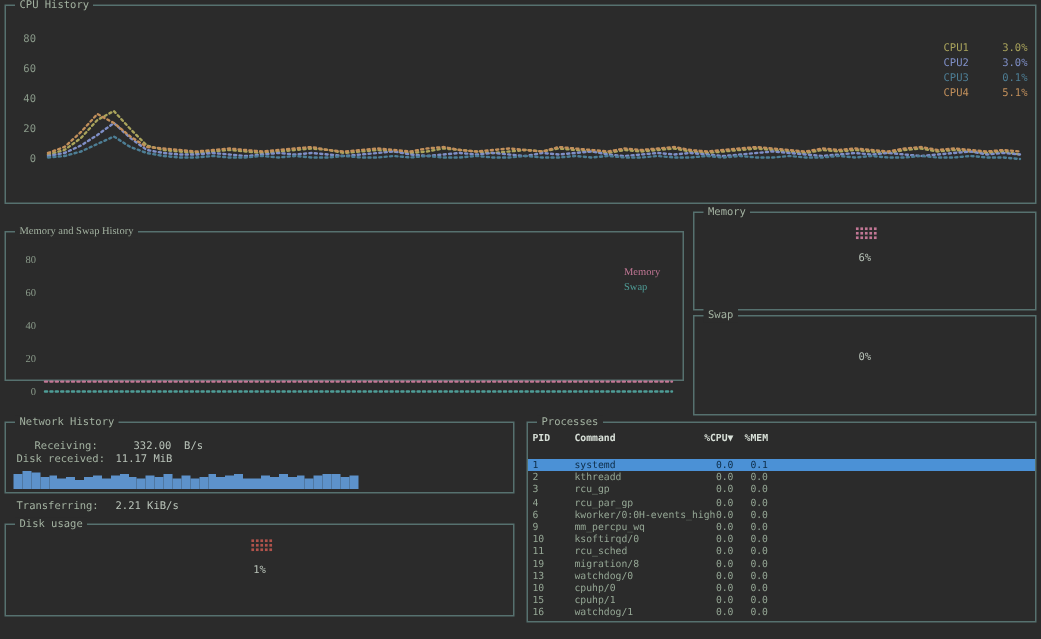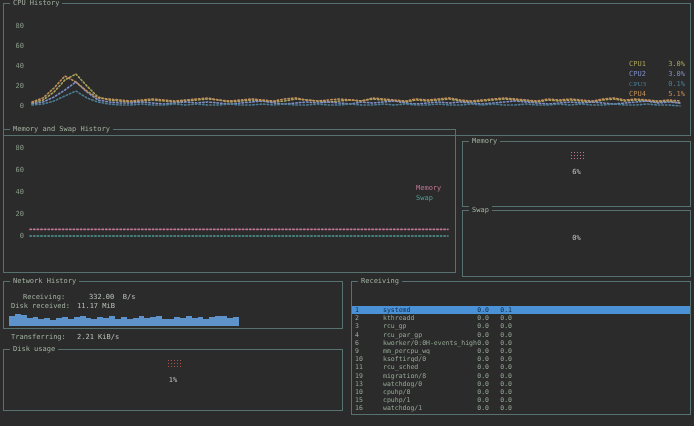--- a/index.html
+++ b/index.html
@@ -8,21 +8,21 @@
     background:#2b2b2b;
     font-family:"DejaVu Sans Mono", monospace;
     -webkit-font-smoothing:none;
   }
   .panel{position:absolute;border:1px solid #56716f;box-sizing:border-box;}
   .panel-title{
     position:absolute;top:-5px;left:6px;padding:0 3px;background:#2b2b2b;
     font-size:7px;line-height:9px;color:#a3b2a1;white-space:pre;
   }
   .tick{position:absolute;left:4px;width:16px;text-align:right;font-size:7px;line-height:8px;color:#8a9a8a;}
-  .legend{position:absolute;margin-top:32px;}
+  .legend{position:absolute;}
   .legend-row{display:flex;justify-content:space-between;height:10px;font-size:7px;line-height:10px;}
   .mini-legend-row{height:10px;font-size:7px;line-height:10px;}
   .chart-svg{position:absolute;}
   .dots{
     position:absolute;width:15px;height:9px;
     background-image:radial-gradient(circle, currentColor 0.9px, transparent 1px);
     background-size:3px 3px;
   }
   .gauge-value{position:absolute;width:100%;text-align:center;font-size:7px;color:#b9c3b9;}
   .net-line{position:absolute;left:7px;font-size:7px;line-height:8px;color:#a3b2a1;white-space:pre;}
@@ -62,31 +62,31 @@
   <div class="legend" id="cpu-legend" style="left:625px;top:23px;width:56px;">
       <div class="legend-row">
         <span style="color: rgb(170, 164, 92);">CPU1</span>
         <span style="color: rgb(170, 164, 92);">3.0%</span>
       </div>
       <div class="legend-row">
         <span style="color: rgb(127, 143, 199);">CPU2</span>
         <span style="color: rgb(127, 143, 199);">3.0%</span>
       </div>
       <div class="legend-row">
-        <span style="color: rgb(77, 126, 149); font-family: Liberation Serif, serif;">CPU3</span>
+        <span style="color: rgb(77, 126, 149);">CPU3</span>
         <span style="color: rgb(77, 126, 149);">0.1%</span>
       </div>
       <div class="legend-row">
         <span style="color: rgb(193, 143, 91);">CPU4</span>
         <span style="color: rgb(193, 143, 91);">5.1%</span>
       </div>
     </div>
 </div>
 
-<div class="panel" id="memswap-panel" style="left:3px;top:129px;width:453px;height:144px;">
+<div class="panel" id="memswap-panel" style="left:3px;top:154px;width:453px;height:100px;font-family:Liberation Serif, serif;">
   <span class="panel-title">Memory and Swap History</span>
   <div id="mem-ticks">
       <span class="tick" style="top: 14px;">80</span>
       <span class="tick" style="top: 36px;">60</span>
       <span class="tick" style="top: 58px;">40</span>
       <span class="tick" style="top: 80px;">20</span>
       <span class="tick" style="top: 102px;">0</span>
     </div>
   <svg class="chart-svg" id="mem-chart" style="left:24px;top:10px;" width="424" height="114" viewBox="0 0 424 114">
       <polyline points="2,89.4 420,89.4" fill="none" stroke="#c27795" stroke-width="1.6" stroke-dasharray="1.4 2.2" stroke-linecap="round"></polyline>
@@ -157,21 +157,27 @@
   <div class="net-line" style="top:51px;"><span class="net-label">Transferring:</span><span class="net-value">2.21 KiB/s</span></div>
 </div>
 
 <div class="panel" style="left:3px;top:349px;width:340px;height:62px;">
   <span class="panel-title">Disk usage</span>
   <div class="dots" id="disk-dots" style="left: 163px; top: 9px; color: rgb(177, 83, 75);"></div>
   <div class="gauge-value" style="top:26px;">1%</div>
 </div>
 
 <div class="panel" style="left:351px;top:281px;width:340px;height:134px;">
-  <span class="panel-title">Receiving</span>
+  <span class="panel-title">Processes</span>
+  <div class="proc-header" id="proc-head">
+      <span class="col-pid">PID</span>
+      <span class="col-cmd">Command</span>
+      <span class="col-cpu">%CPU▼</span>
+      <span class="col-mem">%MEM</span>
+    </div>
   <div id="proc-rows">
       <div class="prow selected">
         <span class="col-pid">1</span>
         <span class="col-cmd">systemd</span>
         <span class="col-cpu">0.0</span>
         <span class="col-mem">0.1</span>
       </div>
       <div class="prow">
         <span class="col-pid">2</span>
         <span class="col-cmd">kthreadd</span>

